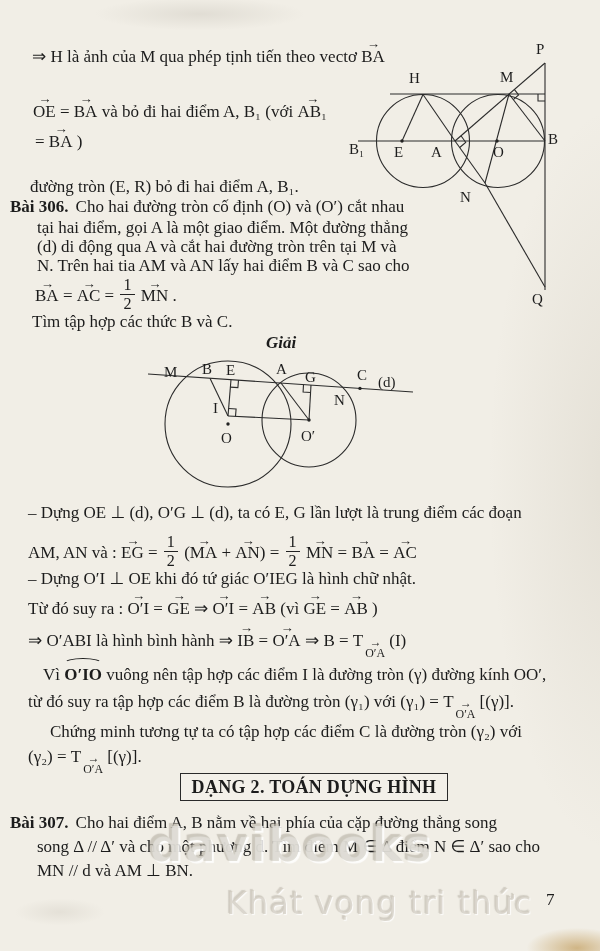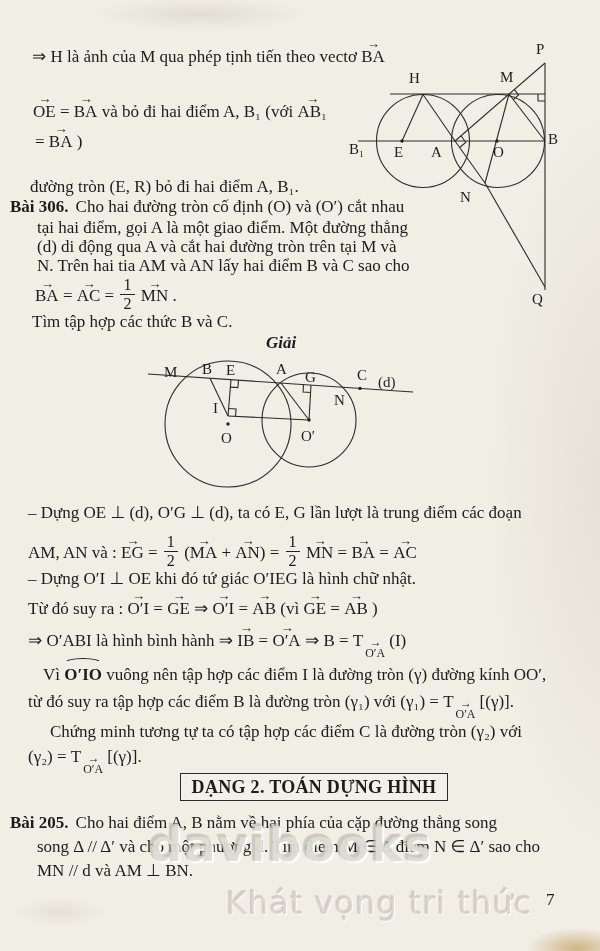--- a/index.html
+++ b/index.html
@@ -154,21 +154,21 @@
   <div class="line s5">Vì <span class="arc"><span class="hat"></span>O′IO</span> vuông nên tập hợp các điểm I là đường tròn (γ) đường kính OO′,</div>
   <div class="line s6">từ đó suy ra tập hợp các điểm B là đường tròn (γ₁) với (γ₁) = <span class="topT"><span>T</span><span class="tsub"><span class="ar">→</span>O′A</span></span> [(γ)].</div>
   <div class="line s7">Chứng minh tương tự ta có tập hợp các điểm C là đường tròn (γ₂) với</div>
   <div class="line s8">(γ₂) = <span class="topT"><span>T</span><span class="tsub"><span class="ar">→</span>O′A</span></span> [(γ)].</div>
 
   <div class="dang-box">
     <span>DẠNG 2. TOÁN DỰNG HÌNH</span>
   </div>
 
   <div class="line e307-1">
-    <span class="lead">Bài 205.</span><span>Cho hai điểm A, B nằm về hai phía của cặp đường thẳng song</span>
+    <span class="lead">Bài 307.</span><span>Cho hai điểm A, B nằm về hai phía của cặp đường thẳng song</span>
   </div>
   <div class="line e307-2">song Δ // Δ′ và cho một phương d. Tìm điểm M ∈ Δ điểm N ∈ Δ′ sao cho</div>
   <div class="line e307-3">MN // d và AM ⊥ BN.</div>
 
   <div class="wm1">davibooks</div>
   <div class="wm2">Khát vọng tri thức</div>
 
   <div class="line pagenum">7</div>
 
 </div>

